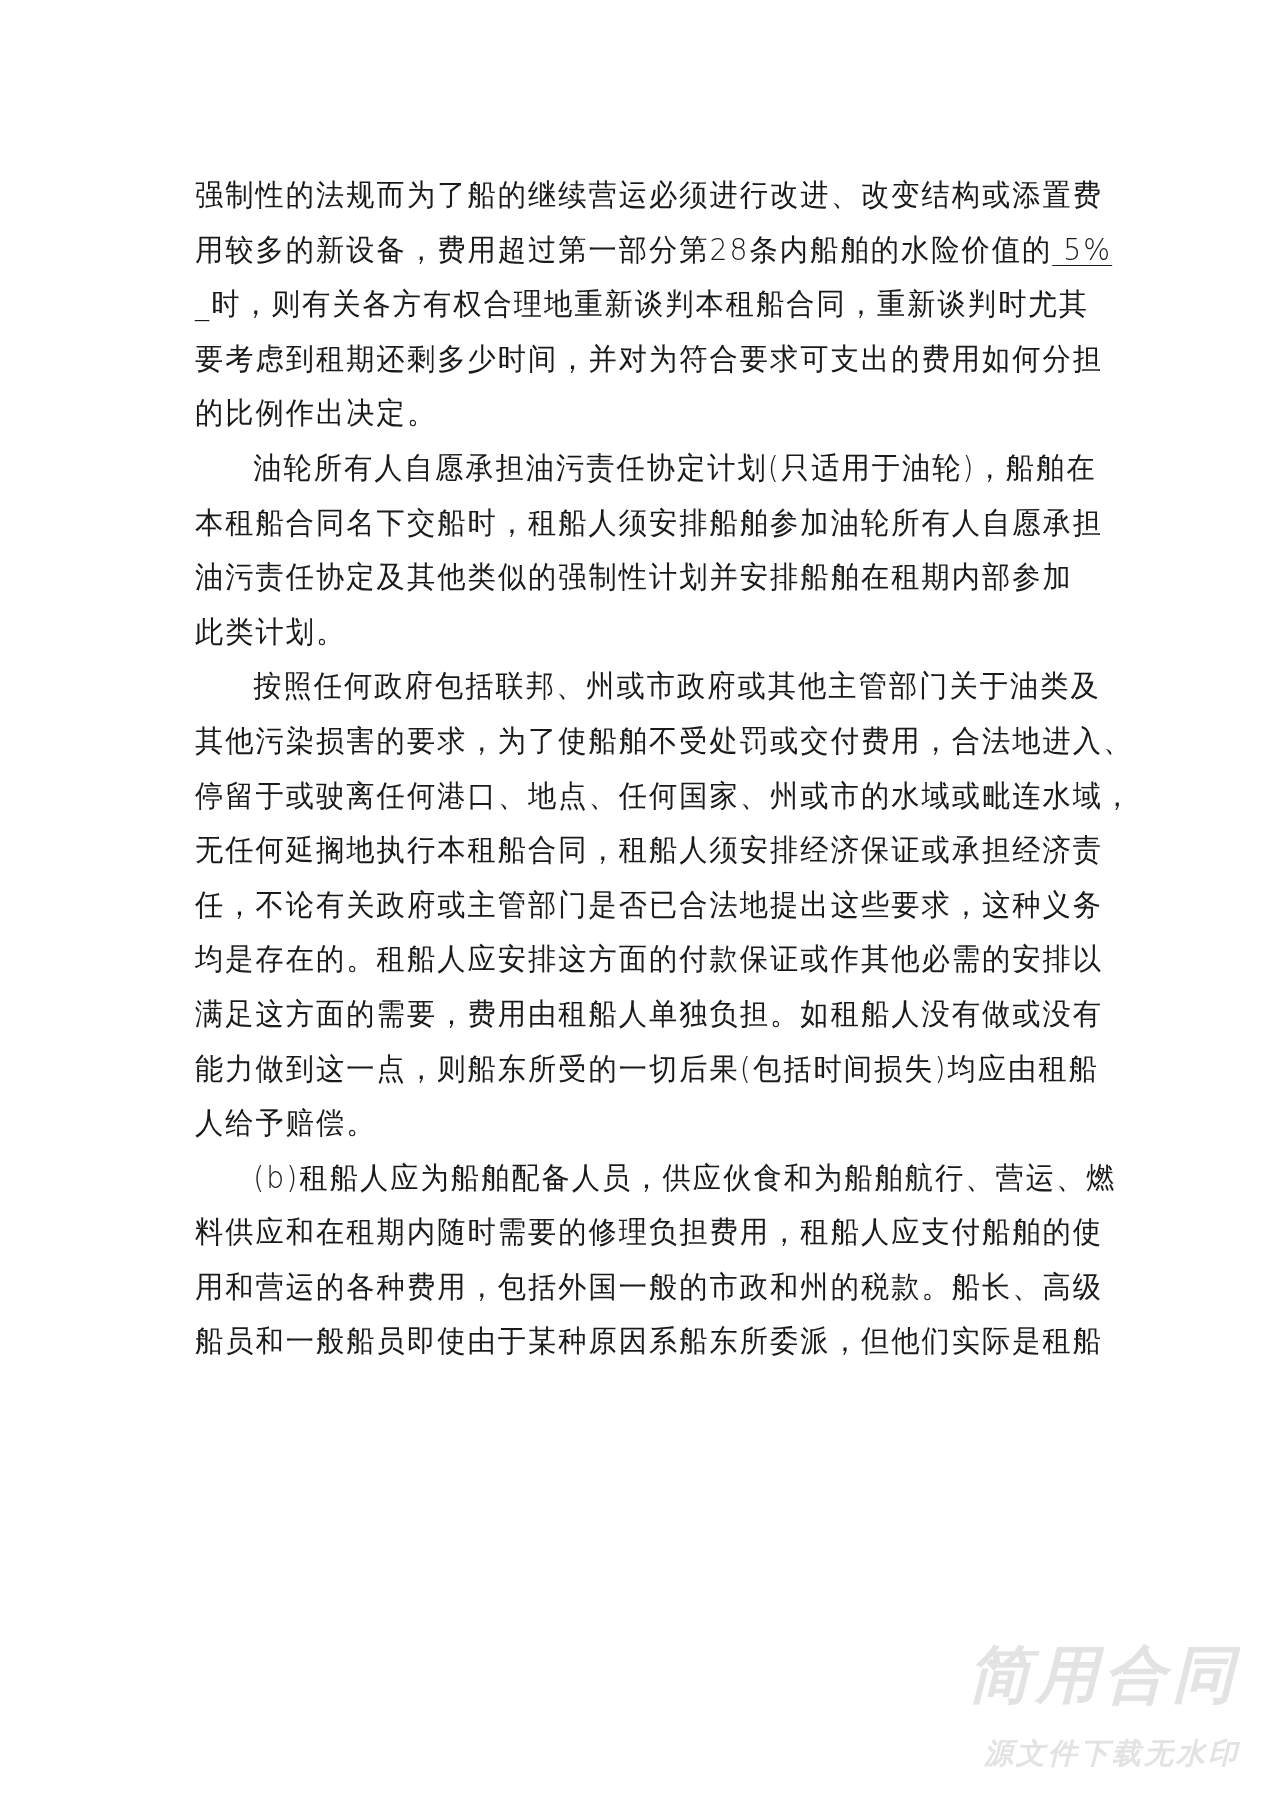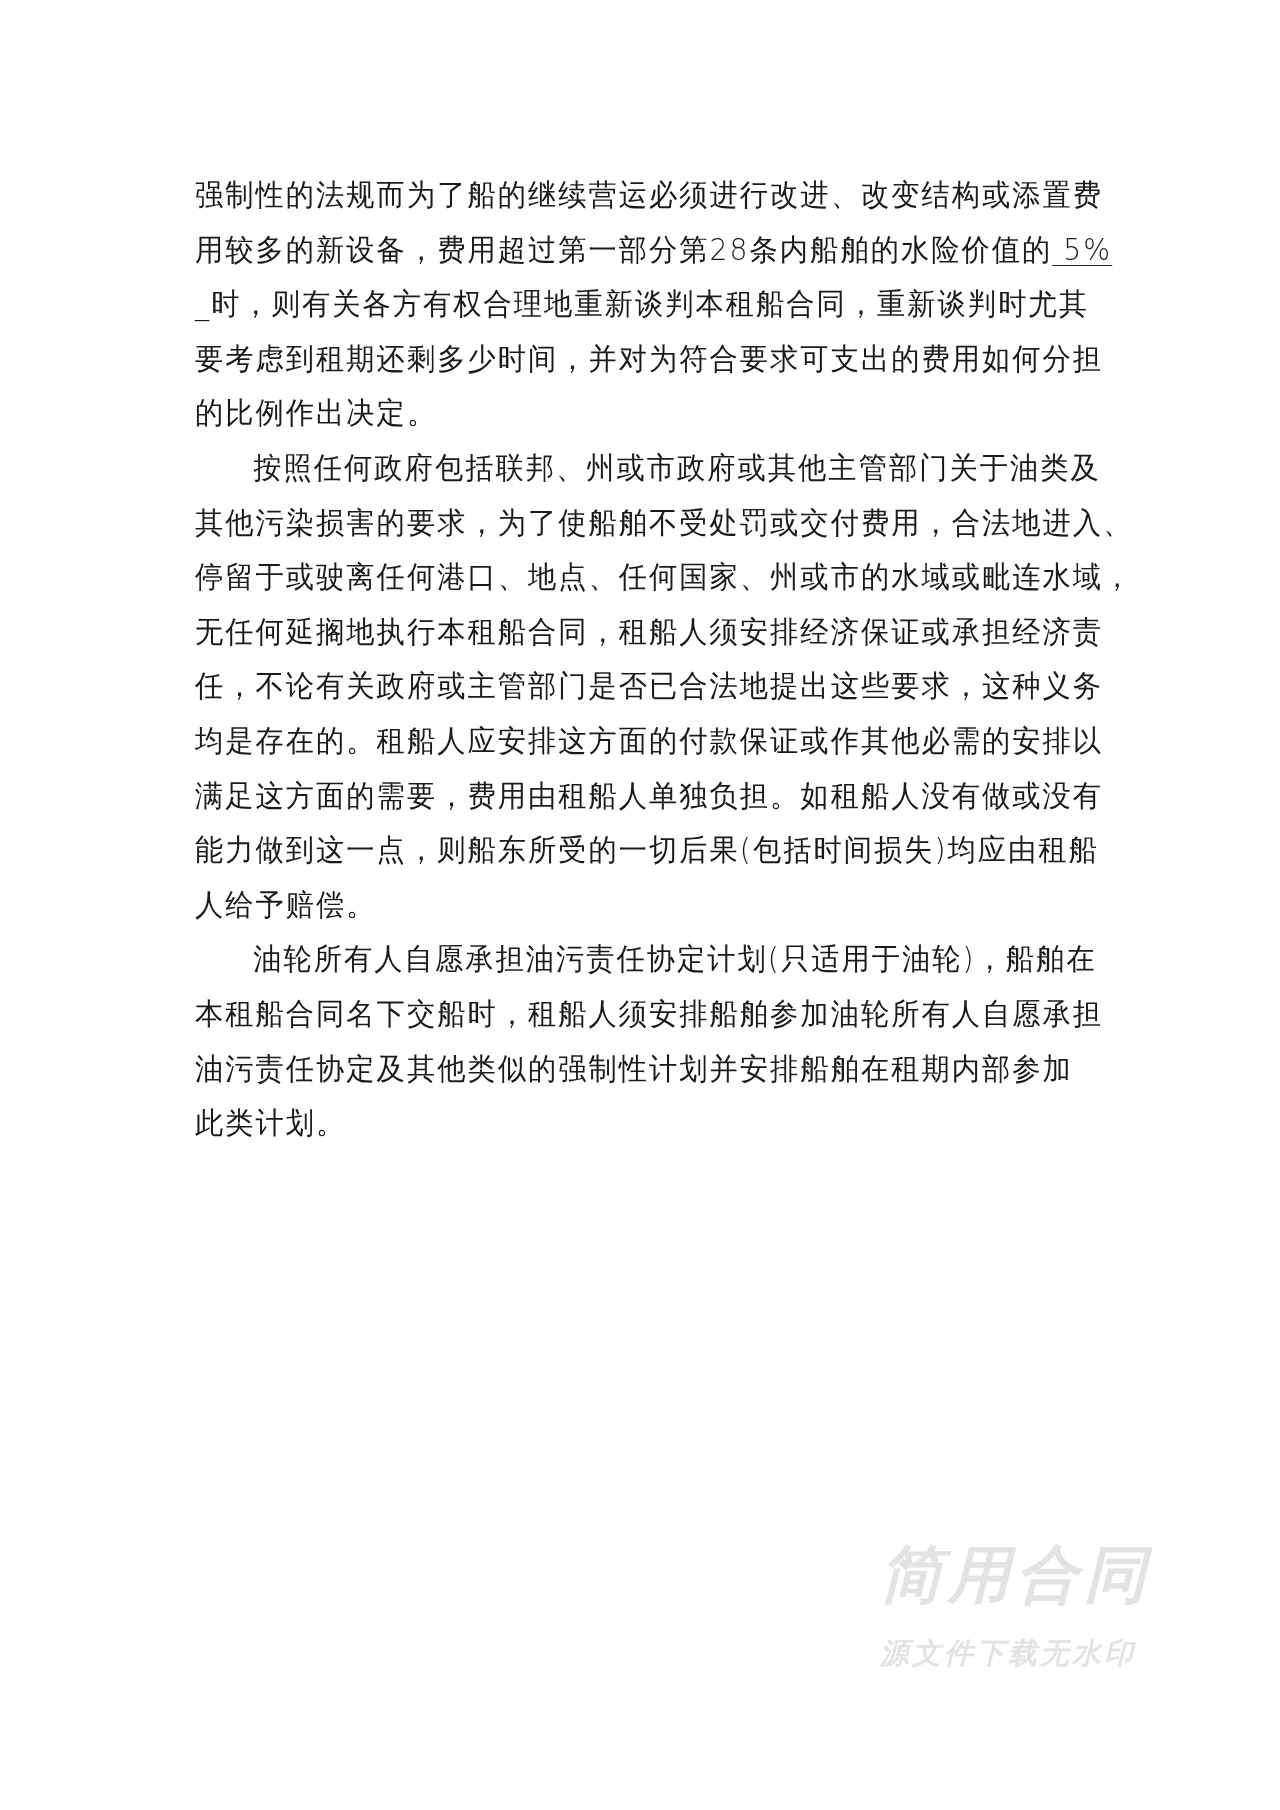--- a/index.html
+++ b/index.html
@@ -50,23 +50,23 @@
     width: 738px;
   }
   .underline {
     text-decoration: underline;
     text-decoration-thickness: 1px;
     text-underline-offset: 5px;
   }
   .watermark {
     position: absolute;
     left: 880px;
-    top: 1540px;
+    top: 1640px;
     width: 360px;
-    text-align: left;
+    text-align: right;
     color: #e3e3e3;
     font-weight: 900;
     font-style: italic;
     user-select: none;
   }
   .wm-title {
     font-size: 62px;
     letter-spacing: 6px;
     line-height: 70px;
     font-family: "DejaVu Sans", sans-serif;
@@ -87,38 +87,44 @@
 
     <div class="paragraph">
       <div class="line">强制性的法规而为了船的继续营运必须进行改进、改变结构或添置费</div>
       <div class="line"><span>用较多的新设备，费用超过第一部分第28条内船舶的水险价值的</span><span class="underline"> 5%</span></div>
       <div class="line"><span>_</span><span>时，则有关各方有权合理地重新谈判本租船合同，重新谈判时尤其</span></div>
       <div class="line">要考虑到租期还剩多少时间，并对为符合要求可支出的费用如何分担</div>
       <div class="line last">的比例作出决定。</div>
     </div>
 
     <div class="paragraph">
+      <div class="line indent">油轮所有人自愿承担油污责任协定计划(只适用于油轮)，船舶在</div>
+      <div class="line">本租船合同名下交船时，租船人须安排船舶参加油轮所有人自愿承担</div>
+      <div class="line">油污责任协定及其他类似的强制性计划并安排船舶在租期内部参加</div>
+      <div class="line last">此类计划。</div>
+    </div>
+
+    <div class="paragraph">
       <div class="line indent">按照任何政府包括联邦、州或市政府或其他主管部门关于油类及</div>
       <div class="line">其他污染损害的要求，为了使船舶不受处罚或交付费用，合法地进入、</div>
       <div class="line">停留于或驶离任何港口、地点、任何国家、州或市的水域或毗连水域，</div>
       <div class="line">无任何延搁地执行本租船合同，租船人须安排经济保证或承担经济责</div>
       <div class="line">任，不论有关政府或主管部门是否已合法地提出这些要求，这种义务</div>
       <div class="line">均是存在的。租船人应安排这方面的付款保证或作其他必需的安排以</div>
       <div class="line">满足这方面的需要，费用由租船人单独负担。如租船人没有做或没有</div>
       <div class="line">能力做到这一点，则船东所受的一切后果(包括时间损失)均应由租船</div>
       <div class="line last">人给予赔偿。</div>
     </div>
 
     <div class="paragraph">
-      <div class="line indent">油轮所有人自愿承担油污责任协定计划(只适用于油轮)，船舶在</div>
-      <div class="line">本租船合同名下交船时，租船人须安排船舶参加油轮所有人自愿承担</div>
-      <div class="line">油污责任协定及其他类似的强制性计划并安排船舶在租期内部参加</div>
-      <div class="line last">此类计划。</div>
+      <div class="line indent">(b)租船人应为船舶配备人员，供应伙食和为船舶航行、营运、燃</div>
+      <div class="line">料供应和在租期内随时需要的修理负担费用，租船人应支付船舶的使</div>
+      <div class="line">用和营运的各种费用，包括外国一般的市政和州的税款。船长、高级</div>
+      <div class="line">船员和一般船员即使由于某种原因系船东所委派，但他们实际是租船</div>
     </div>
-
 
   </div>
 
   <div class="watermark">
     <div class="wm-title">简用合同</div>
     <div class="wm-sub">源文件下载无水印</div>
   </div>
 </div>
 
 </body></html>

